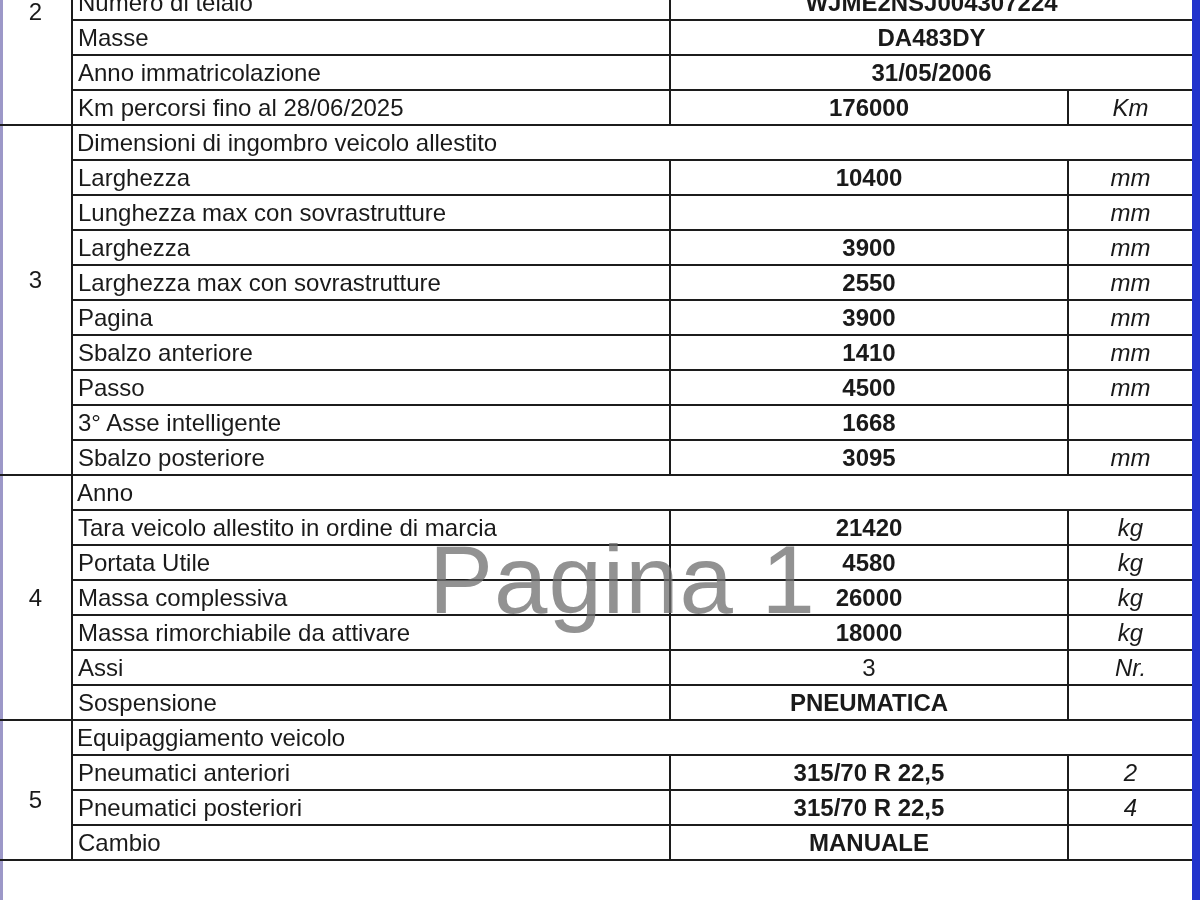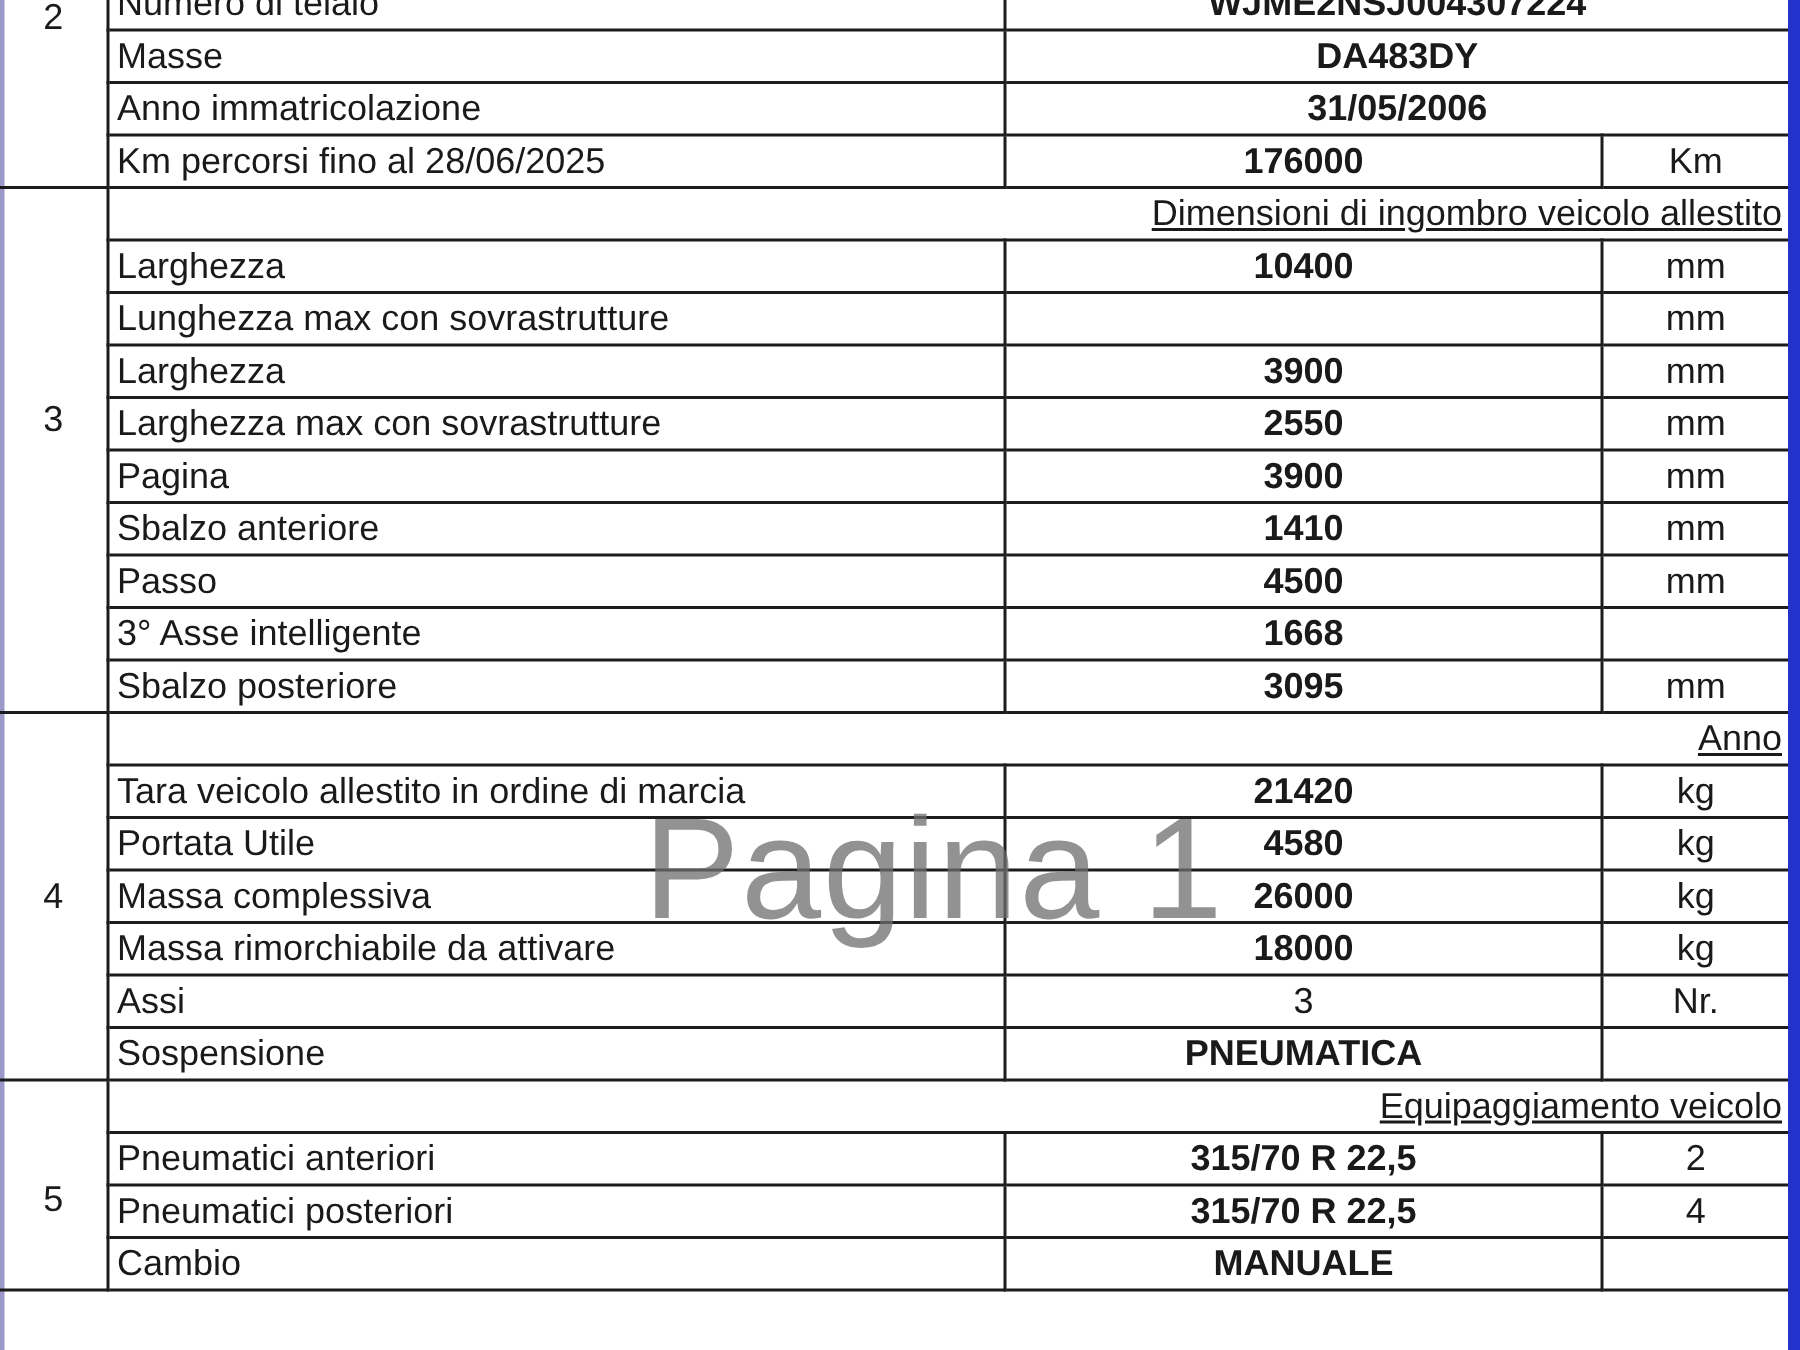--- a/index.html
+++ b/index.html
@@ -8,22 +8,22 @@
     font-family:"Liberation Sans", sans-serif; color:#1a1a1a; position:relative;
   }
   .left-edge { position:absolute; left:0; top:0; width:3px; height:900px; background:#9c98c8; }
   .right-edge { position:absolute; left:1192px; top:0; width:8px; height:900px; background:#2233cc; }
   .sheet { position:absolute; left:0; top:-16px; width:1192px; }
   table { border-collapse:collapse; width:1192px; table-layout:fixed; }
   td { border:2px solid #1c1c1c; height:33px; padding:0 4px; font-size:24px; line-height:33px; white-space:nowrap; overflow:hidden; }
   td.sec { border-left:none; text-align:center; vertical-align:top; font-size:24px; padding-top:14px; line-height:24px; }
   td.label { text-align:left; padding-left:5px; }
   td.value { text-align:center; font-weight:bold; }
-  td.unit { text-align:center; }
-  td.header { text-align:right;text-decoration:underline; }
+  td.unit { text-align:center;font-style:italic; }
+  td.header { text-align:left; }
   td.last-col { border-right:none; }
   col.c0 { width:72px; } col.c1 { width:598px; } col.c2 { width:398px; } col.c3 { width:124px; }
   .watermark {
     position:absolute; left:405px; top:530px; font-size:96px; color:rgba(110,110,110,0.75);
     font-family:"Liberation Sans", sans-serif; letter-spacing:1px; pointer-events:none; line-height:100px;margin-left:24px;
   }
 </style>
 </head>
 <body>
 

